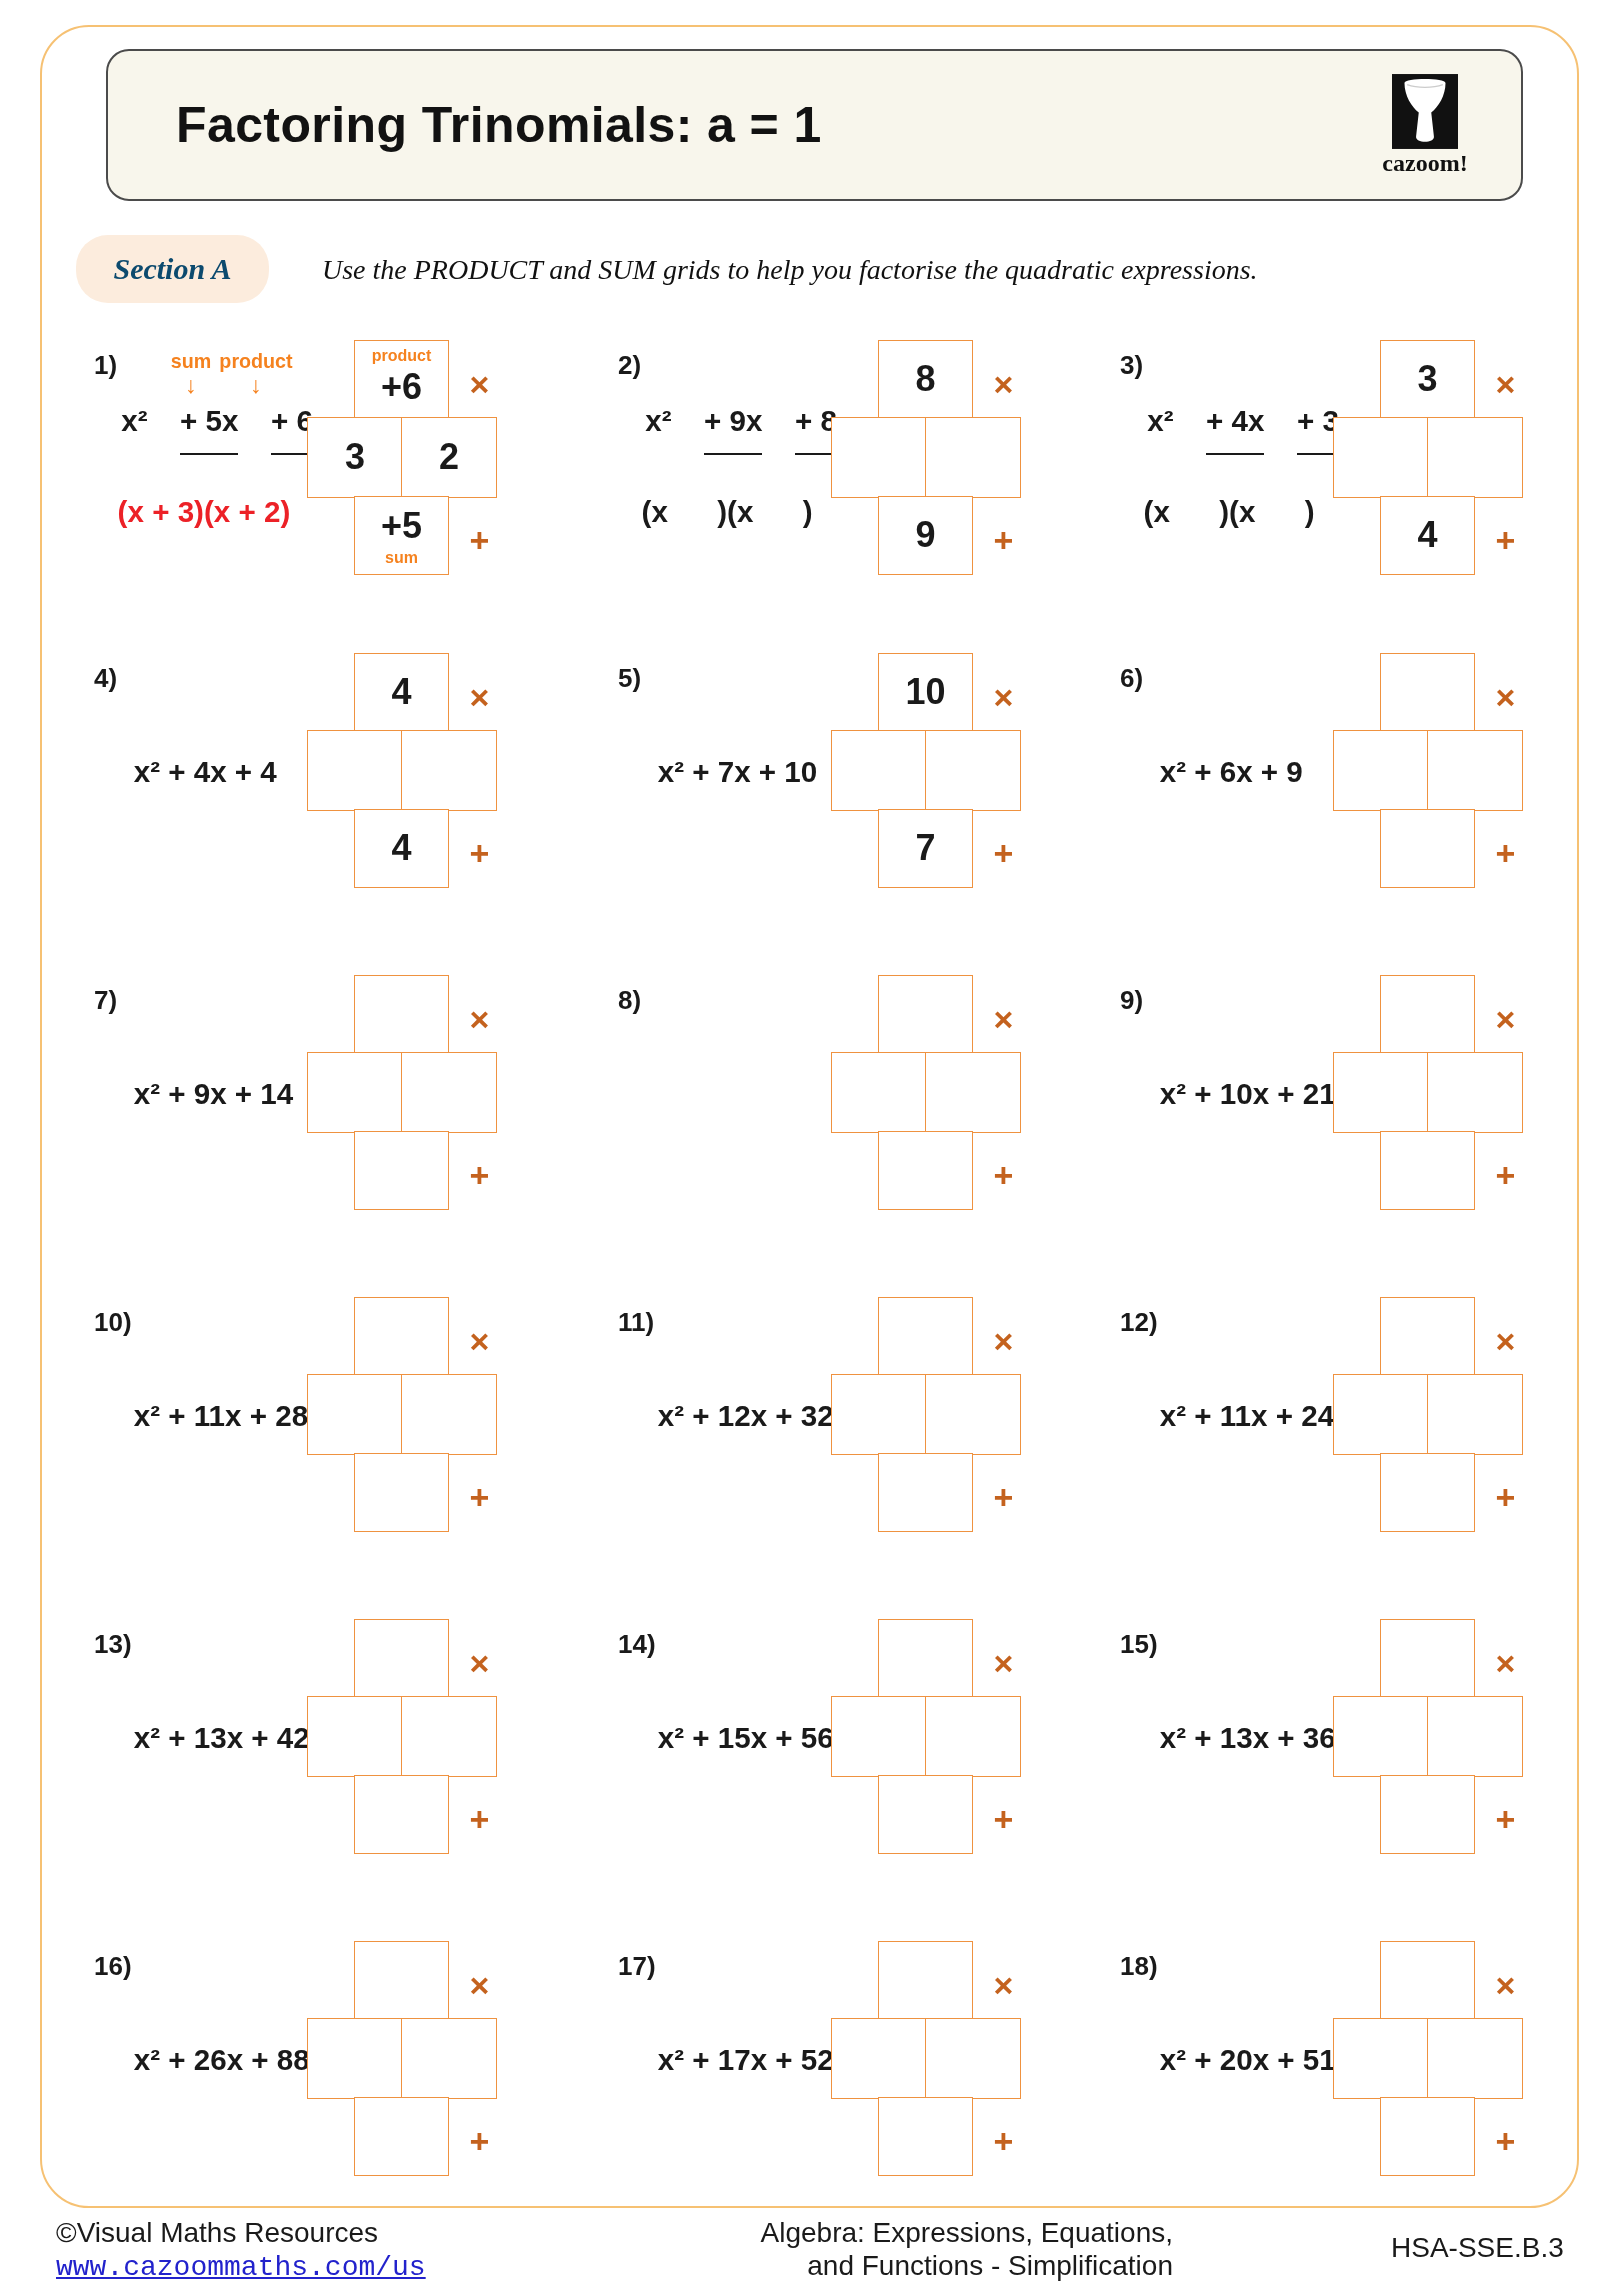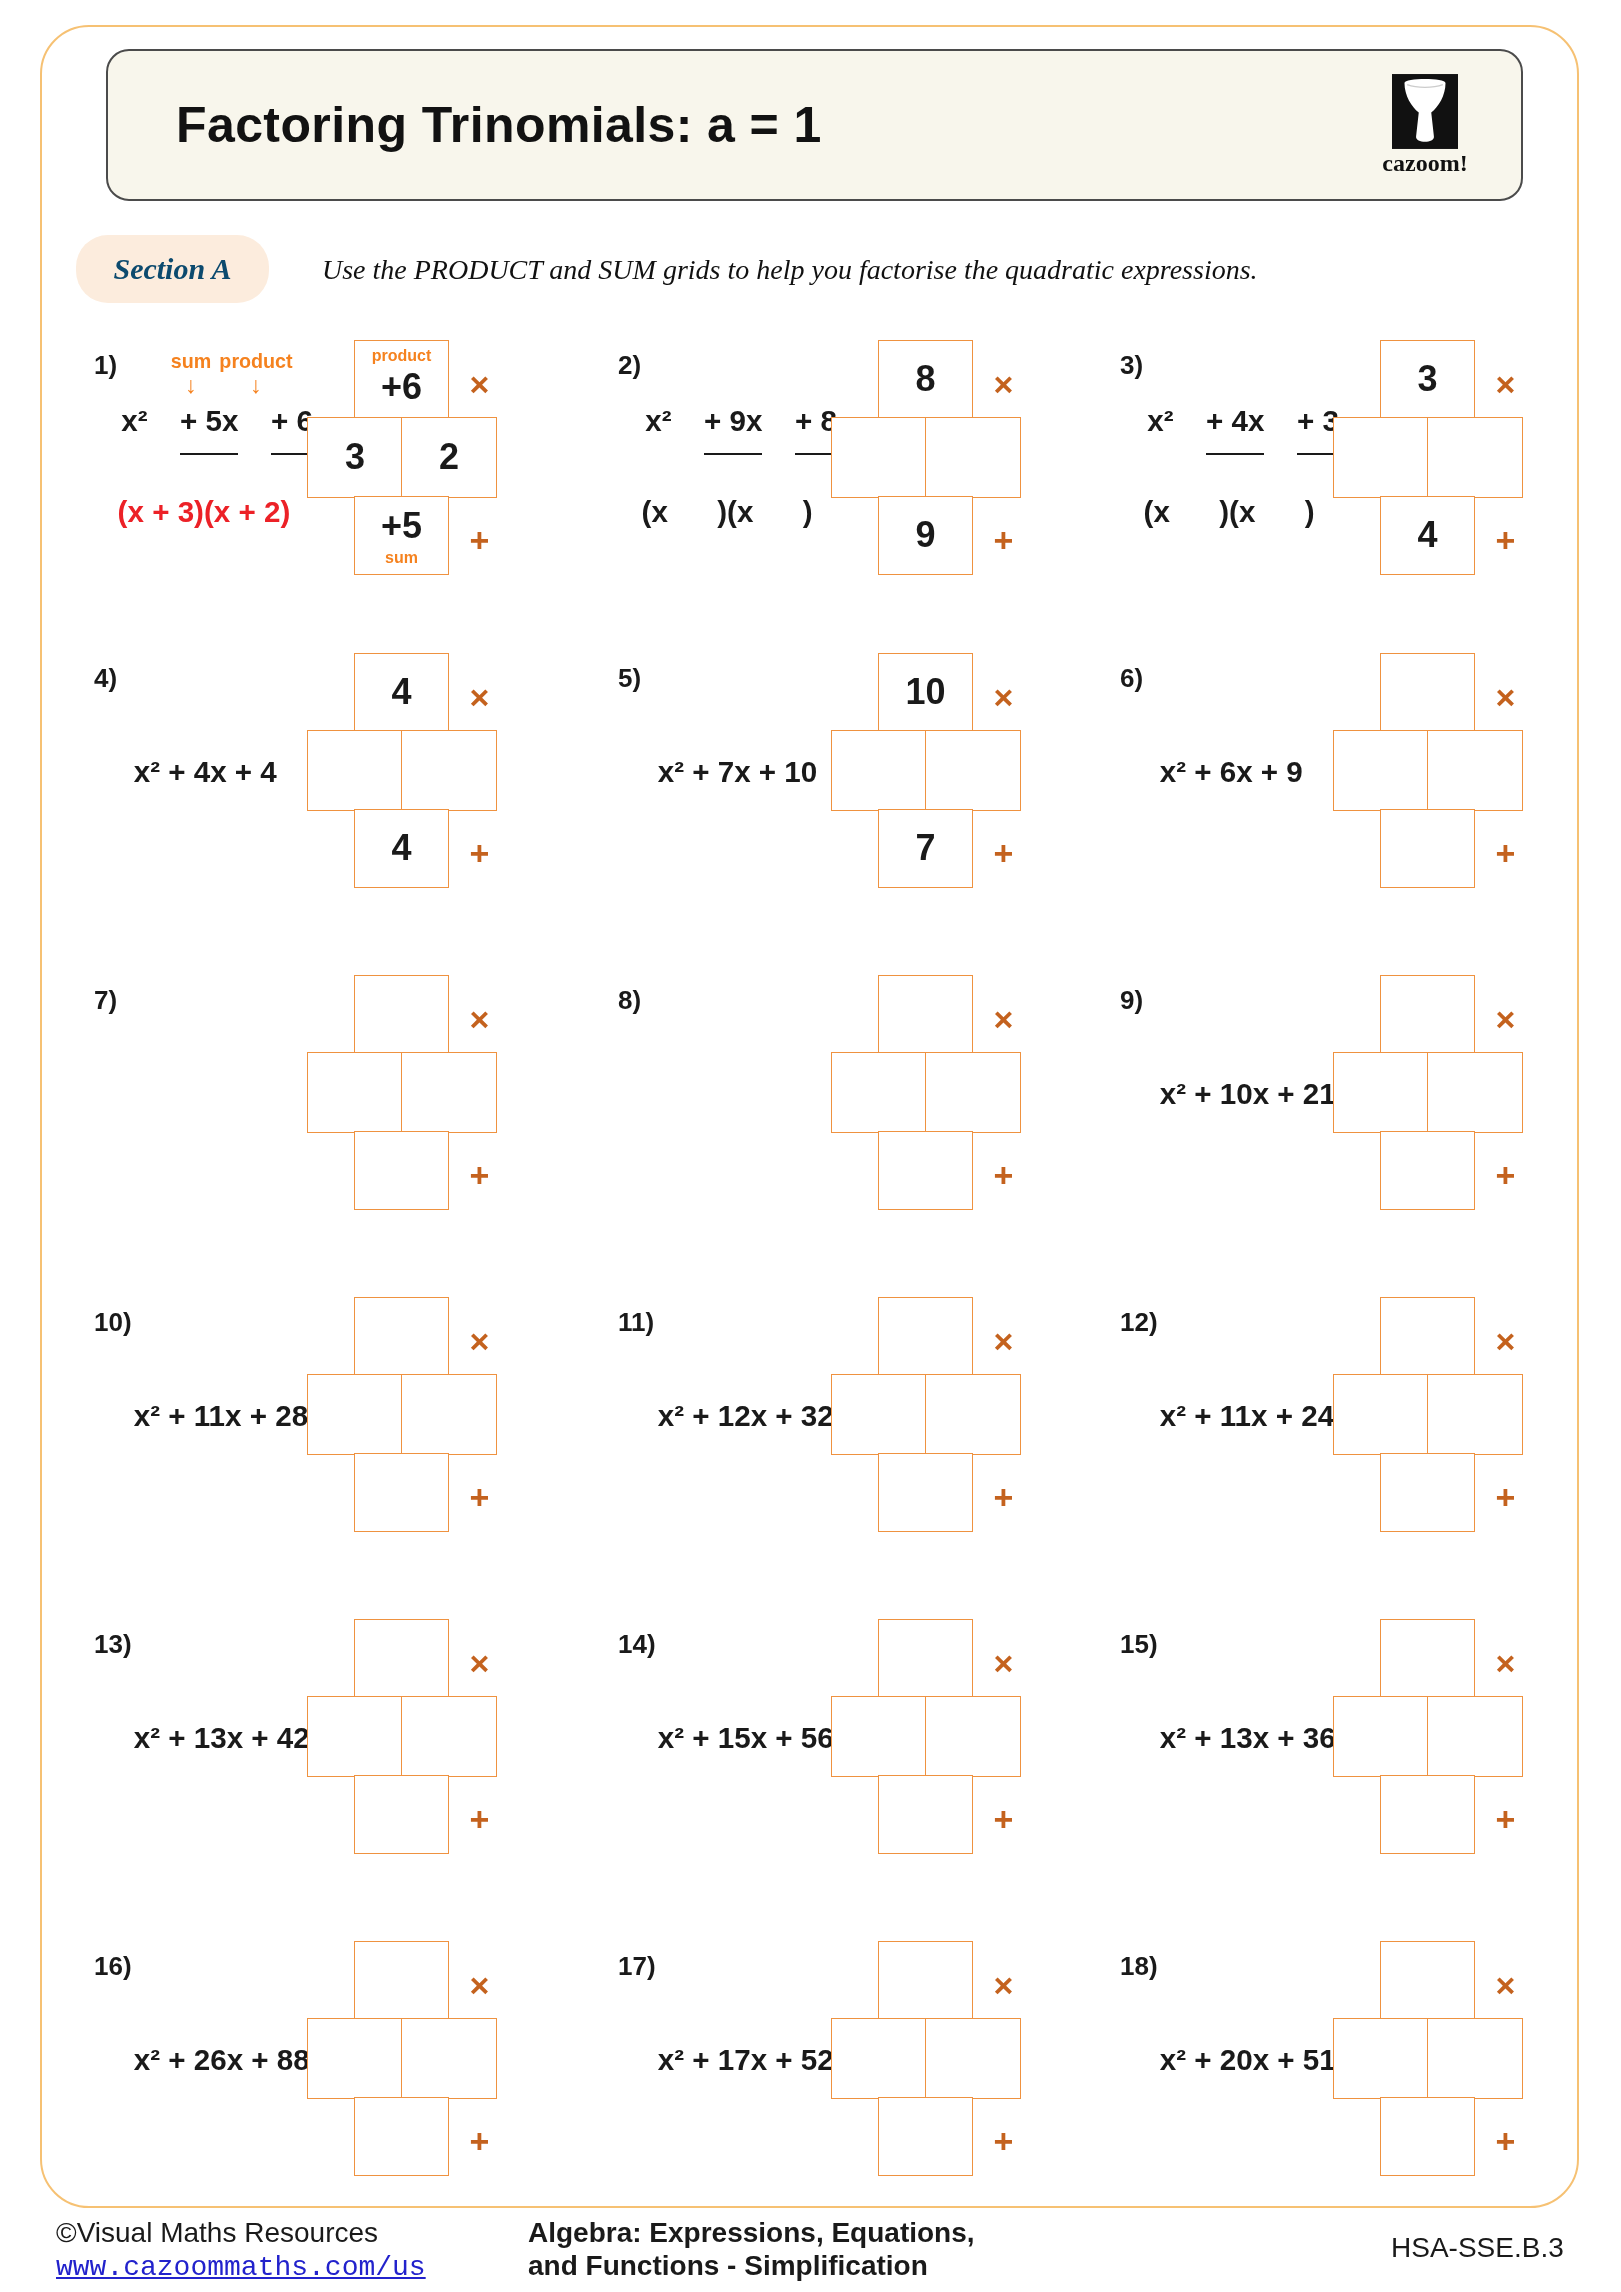--- a/index.html
+++ b/index.html
@@ -69,21 +69,21 @@
   .d-bottom.labeled .dval { padding-bottom:18px; }
   .dlbl { position:absolute; left:0; width:100%; text-align:center; color:#f5821f; font-weight:bold; font-size:16px; line-height:1; }
   .dlbl-top { top:7.2px; }
   .dlbl-bottom { bottom:7.2px; }
   .sym { position:absolute; left:152px; width:41px; text-align:center; font-weight:bold; font-size:34px; color:#c4621e; line-height:1; }
   .sym-x { top:27px; }
   .sym-plus { top:183px; }
   
   .footer-left { position:absolute; left:56px; top:2216px; font-size:28px; line-height:1.18; }
   .footer-link { color:#2222cc; text-decoration:underline; font-size:28px;font-family:Liberation Mono, monospace; }
-  .footer-center { position:absolute; left:528px; top:2216px; width:645px; text-align:left; font-size:28px; line-height:1.18;font-weight:bold; }
+  .footer-center { position:absolute; left:528px; top:2216px; width:645px; text-align:right; font-size:28px; line-height:1.18; }
   .footer-code { position:absolute; left:1391px; top:2232px; font-size:28px; }
 </style>
 </head>
 <body>
 
 <div class="page-border"></div>
 
 <div class="header-box">
   <div class="title">Factoring Trinomials: a = 1</div>
   <div class="logo">
@@ -273,20 +273,25 @@
         <span class="dval"></span>
 
       </div>
       <span class="sym sym-x">×</span>
       <span class="sym sym-plus">+</span>
     </div>
   </div>
 
   <div class="problem plain">
     <div class="pnum">7)</div>
+    <div class="leftcol">
+
+      <div class="expr"><span class="seg">x² + 9x + 14</span></div>
+
+    </div>
     <div class="diagram">
       <div class="dbox d-top">
 
         <span class="dval"></span>
       </div>
       <div class="dbox d-left">
         <span class="dval"></span>
       </div>
       <div class="dbox d-right">
         <span class="dval"></span>

